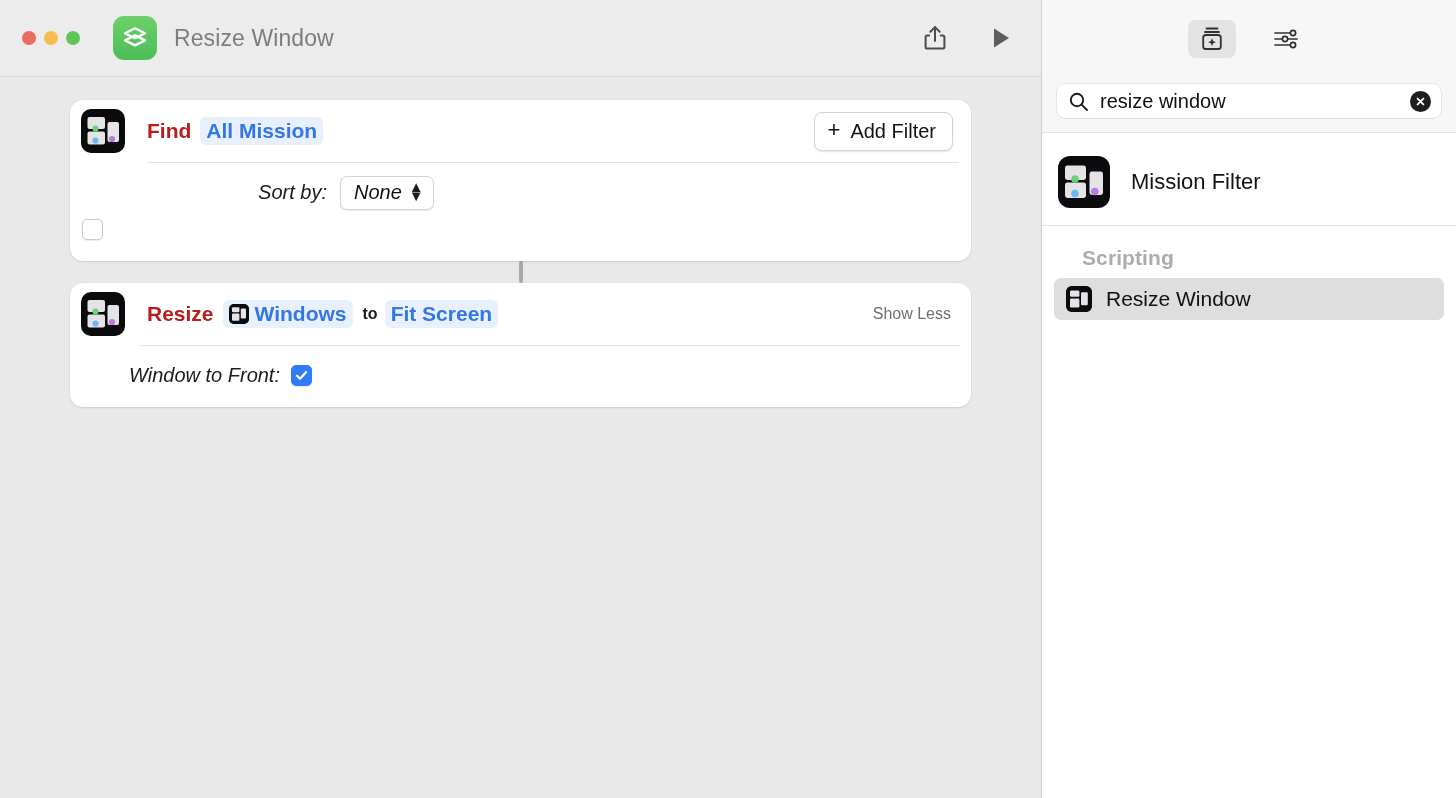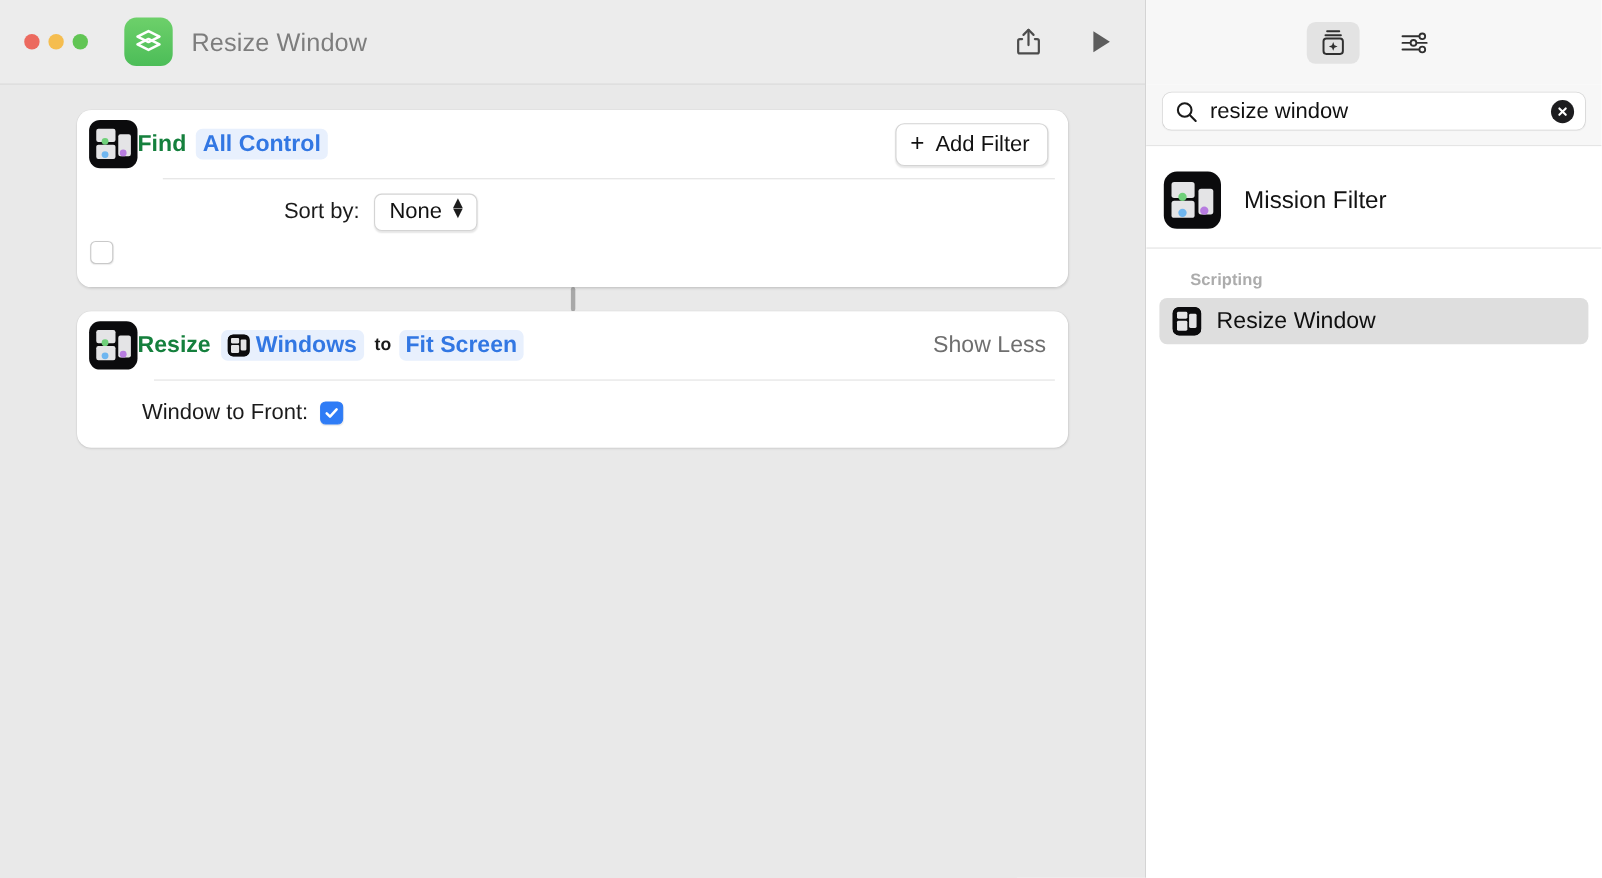--- a/index.html
+++ b/index.html
@@ -102,23 +102,23 @@
     border-radius: 10px;
     background: #0b0b0d;
     margin-left: -1px;
     flex: none;
     position: relative;
     overflow: hidden;
   }
   .action-icon svg { display:block; }
   .hdr-text {
     font-size: 21px;
-    color: #15803d;
+    color: #b91c1c;
     font-weight: 600;
-    margin-left: 0;
+    margin-left: 22px;
     white-space: nowrap;
   }
   .var-pill {
     display: inline-flex;
     align-items: center;
     gap: 6px;
     background: #e8f0fd;
     color: #3277e3;
     font-size: 21px;
     font-weight: 600;
@@ -158,47 +158,49 @@
   }
   .plus-glyph {
     font-size: 22px;
     line-height: 1;
     color: #111;
     font-weight: 300;
     display: inline-block;
     transform: translateY(-1px);
   }
   .show-less {
-    font-size: 21px;
+    font-size: 16px;
     color: #6f6f6f;
     padding-right: 2px;
     cursor: default;
   }
   .divider {
     height: 1px;
     background: #e2e2e2;
     margin: 0 0 0 66px;
   }
   .divider.full { margin-left: 58px; margin-right: 0; }
 
   .body-rows { padding: 11px 0 13px 0; }
   .frow {
     display: flex;
     align-items: center;
     min-height: 37px;
+    font-style: italic;
   }
   .frow .lbl {
     font-size: 20px;
     color: #1b1b1b;
     text-align: right;
     width: 258px;
     padding-right: 13px;
   }
   .select-box {
     display: inline-flex;
+    align-items: center;
     gap: 7px;
     background: #ffffff;
     border: 0.5px solid #d4d4d4;
     border-radius: 7px;
     box-shadow: 0 1px 1.5px rgba(0,0,0,0.10);
     padding: 4px 9px 5px 13px;
     font-size: 20px;
     color: #111;
     cursor: default;
   }
@@ -314,21 +316,21 @@
     flex: none;
     overflow: hidden;
   }
   .sb-row .row-label {
     font-size: 22px;
     color: #131313;
   }
   .sb-sep { height: 1px; background: #e2e2e2; margin: 0; }
 
   .sb-group-header {
-    font-size: 15px;
+    font-size: 21px;
     font-weight: 700;
     color: #acacac;
     padding: 20px 0 8px 40px;
     letter-spacing: 0.1px;
   }
   .sb-item {
     display: flex;
     align-items: center;
     gap: 14px;
     margin: 0 12px;
@@ -397,21 +399,21 @@
               <rect x="6.5" y="8" width="17.5" height="12" rx="2" fill="#e4e4e6"></rect>
               <rect x="6.5" y="22.5" width="17.5" height="13" rx="2" fill="#e4e4e6"></rect>
               <rect x="26.5" y="13" width="11.5" height="20" rx="2" fill="#e4e4e6"></rect>
               <circle cx="14.5" cy="19.5" r="3.1" fill="#6fd07a"></circle>
               <circle cx="14.5" cy="31.5" r="3.1" fill="#6fb6f0"></circle>
               <circle cx="31" cy="30" r="3.1" fill="#b77ce0"></circle>
             </svg>
           </div>
           <span class="hdr-text">Find</span>
           <span class="var-pill">
-            <span>All Control</span>
+            <span>All Mission</span>
           </span>
           <div class="hdr-spacer"></div>
           <div class="add-filter-btn">
             <span class="plus-glyph">+</span>
             <span>Add Filter</span>
           </div>
         </div>
 
         <div class="divider"></div>
 

